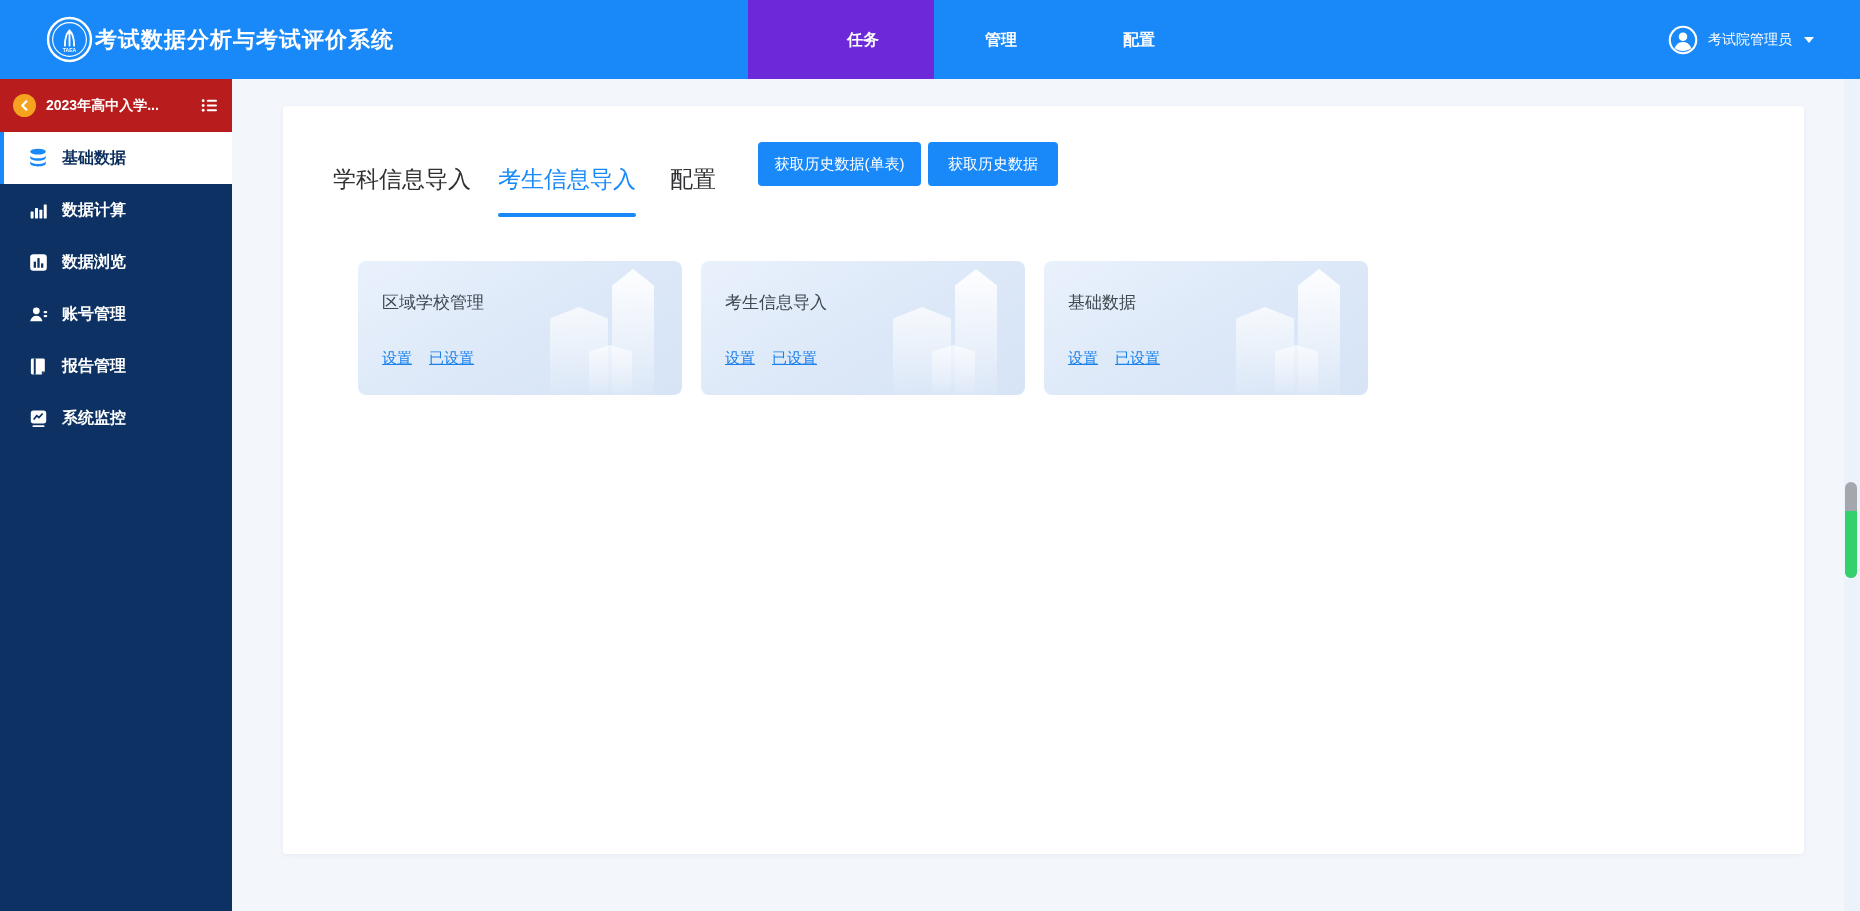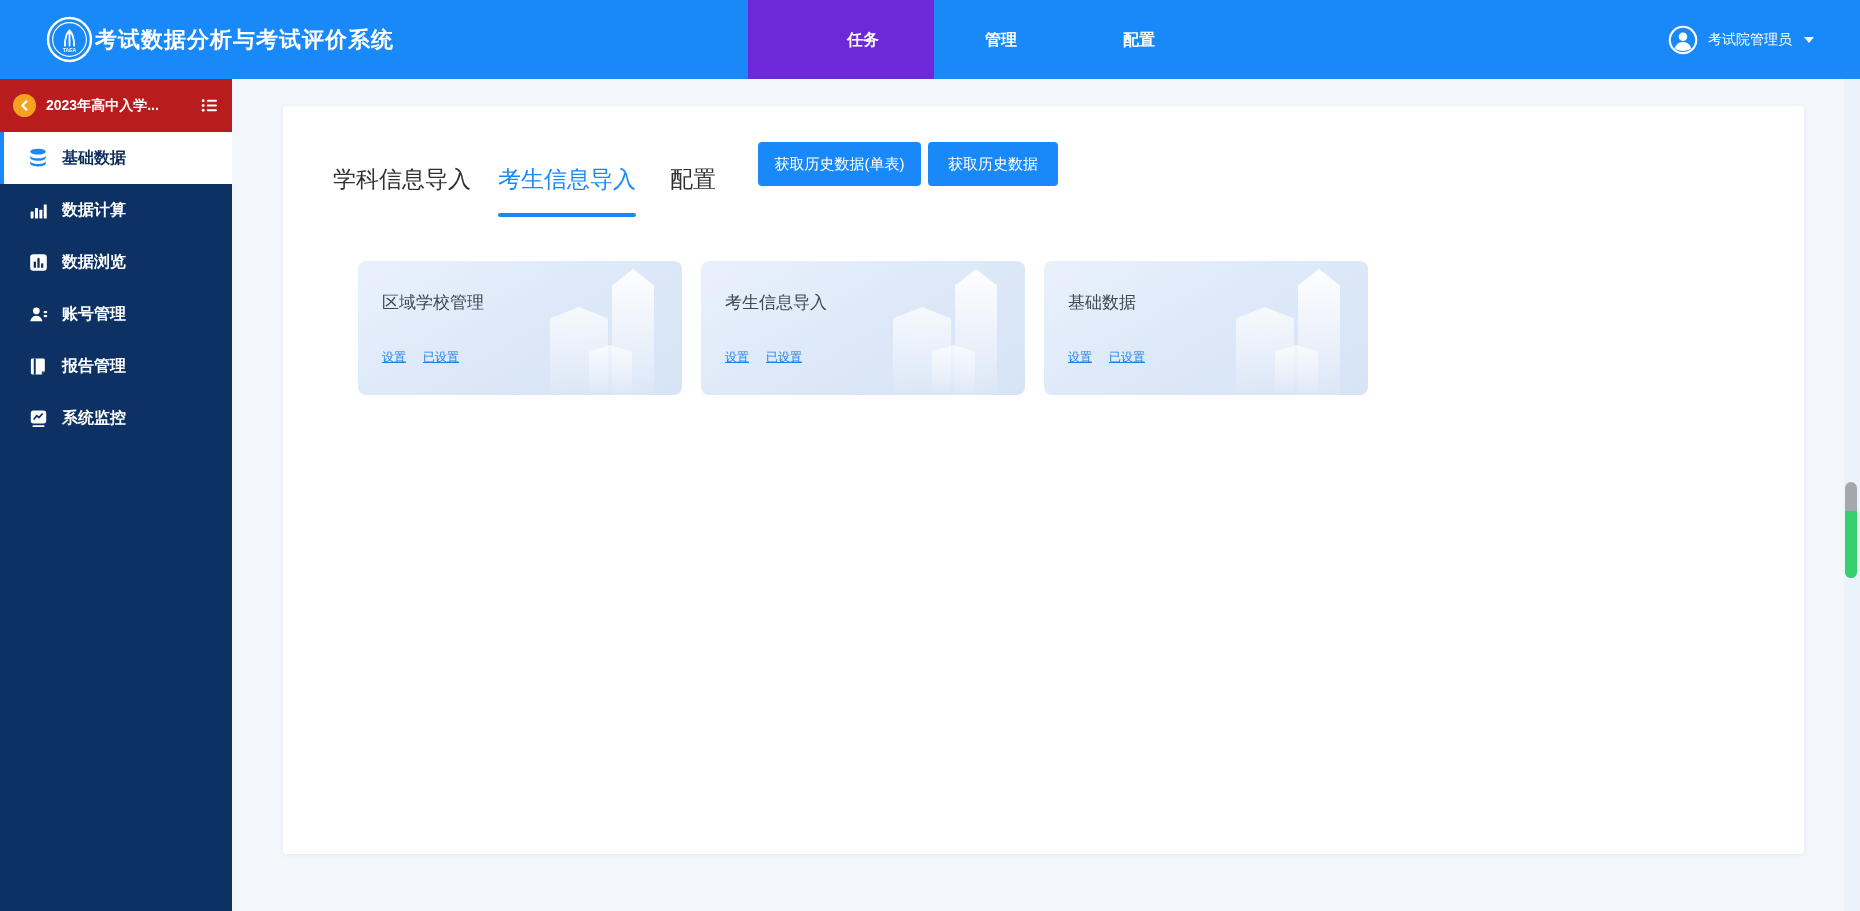--- a/index.html
+++ b/index.html
@@ -50,21 +50,21 @@
   .btn{position:absolute;top:36px;height:44px;background:#1989fa;color:#fff;border:none;
        border-radius:4px;font-size:15px;font-family:inherit;padding:0 15px;cursor:pointer;}
   .btn.b1{left:475px;min-width:163px;}
   .btn.b2{left:645px;min-width:130px;}
 
   .panels{position:absolute;left:75px;top:155px;display:flex;gap:19px;}
   .panel{position:relative;width:324px;height:134px;border-radius:8px;overflow:hidden;
          background:linear-gradient(150deg,#e9f1fc 0%,#dce8f8 55%,#d7e4f6 100%);}
   .panel-title{position:absolute;left:24px;top:30px;font-size:17px;color:#404750;}
   .links{position:absolute;left:24px;top:88px;display:flex;gap:17px;}
-  .plink{font-size:12px;color:#1a80ec;text-decoration:underline;cursor:pointer;}
+  .plink{font-size:15px;color:#1a80ec;text-decoration:underline;cursor:pointer;}
   .b{position:absolute;clip-path:polygon(50% 0,100% 13%,100% 100%,0 100%,0 13%);}
   .b1s{left:192px;top:46px;width:58px;height:88px;
        background:linear-gradient(180deg,rgba(255,255,255,.75),rgba(255,255,255,.03));}
   .b2s{left:254px;top:8px;width:42px;height:126px;
        background:linear-gradient(180deg,rgba(255,255,255,.95),rgba(255,255,255,.08));}
   .b3s{left:231px;top:84px;width:43px;height:50px;
        background:linear-gradient(180deg,rgba(255,255,255,.65),rgba(255,255,255,.03));}
 
   
   .scroll-track{position:absolute;right:0;top:79px;bottom:0;width:16px;background:#ecf2fa;z-index:6;}

